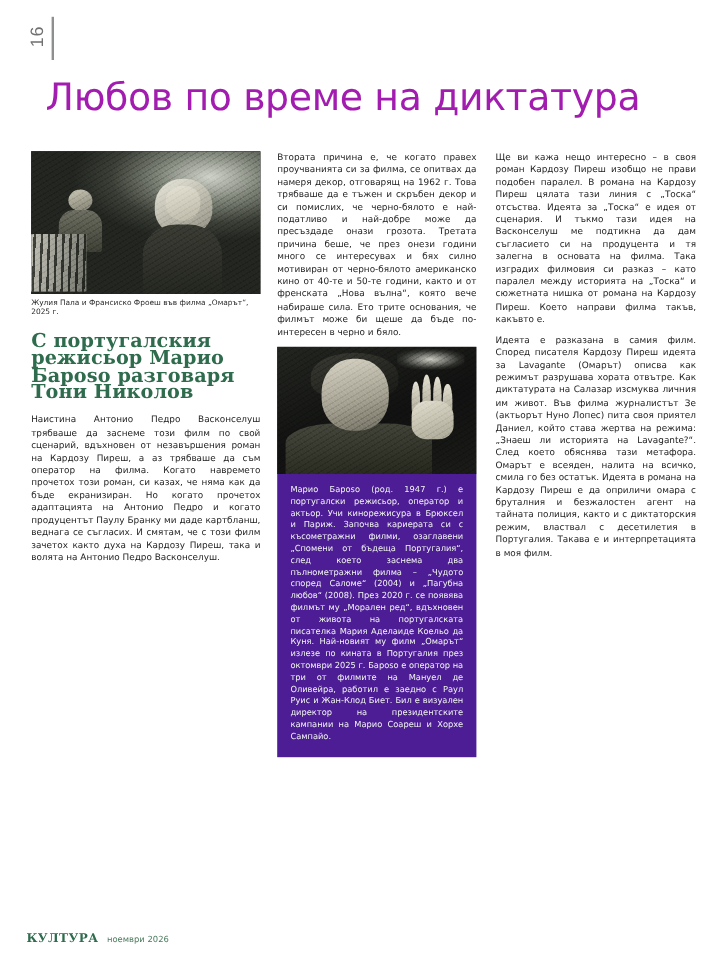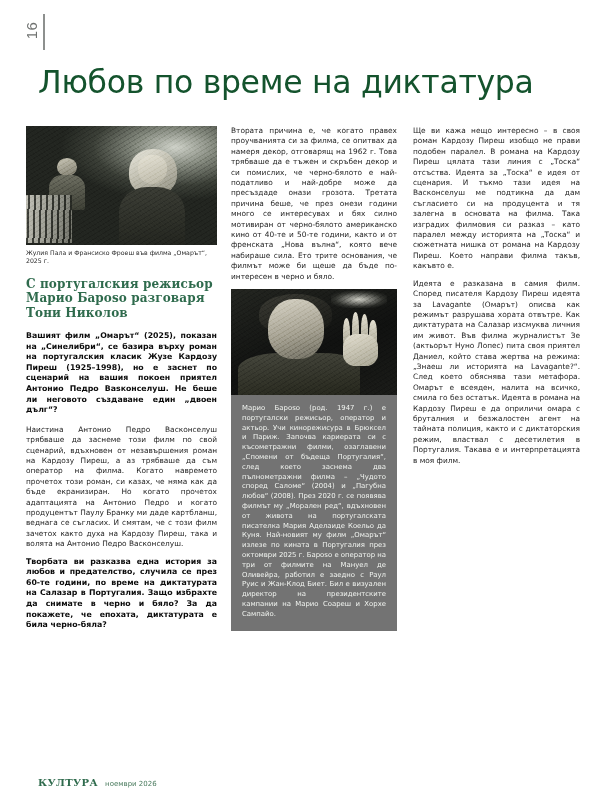--- a/index.html
+++ b/index.html
@@ -45,21 +45,21 @@
 
   
   .headline {
     position: absolute;
     left: 38px;
     top: 64px;
     width: 560px;
     font-family: "DejaVu Sans", sans-serif;
     font-size: 31.5px;
     font-weight: 400;
-    color: #14532d;
+    color: #a21caf;
     letter-spacing: -0.3px;
     white-space: nowrap;
   }
 
   
   .col {
     position: absolute;
     top: 126px;
     font-family: "DejaVu Sans", sans-serif;
   }
@@ -218,48 +218,48 @@
   .caption {
     font-size: 6.2px;
     line-height: 8.4px;
     color: #2a2a2a;
     margin: 4px 0 11px 0;
   }
 
   
   .subhead {
     font-family: "DejaVu Serif", serif;
-    font-size: 12px;
+    font-size: 16px;
     line-height: 14.4px;
     font-weight: bold;
     color: #2f6b4d;
     margin-bottom: 11px;
     letter-spacing: 0.1px;
   }
 
   
   .biobox {
     width: 166px;
-    background: #737373;
+    background: #4c1d95;
     color: #ffffff;
     box-sizing: border-box;
     padding: 9px 11px 11px 11px;
   }
   .biobox p {
     margin: 0;
     font-size: 6.9px;
     line-height: 9.8px;
     text-align: justify;
     color: #f2f5f1;
   }
 
   
   .footer {
     position: absolute;
-    left: 38px;
+    left: 22px;
     bottom: 12px;
     display: flex;
     align-items: baseline;
     gap: 7px;
   }
   .footer-brand {
     font-family: "DejaVu Serif", serif;
     font-weight: bold;
     font-size: 10px;
     letter-spacing: 0.4px;
@@ -304,23 +304,21 @@
       <div class="ph-face"></div>
       <div class="ph-body"></div>
     </div>
     <div class="ph-grain"></div>
   </div>
 
   <div class="caption">Жулия Пала и Франсиско Фроеш във филма „Омарът“, 2025 г.</div>
 
   <div class="subhead">С португалския режисьор Марио Бароso разговаря Тони Николов</div>
 
-  <p class="q first">Вашият филм „Омарът“ (2025), показан на „Синелибри“, се базира върху роман на португалския класик Жузе Кардозу Пиреш (1925–1998), но е заснет по сценарий на вашия покоен приятел Антонио Педро Вasконселуш. Не беше ли неговото създаване един „двоен дълг“?</p>
   <p>Наистина Антонио Педро Васконселуш трябваше да заснеме този филм по свой сценарий, вдъхновен от незавършения роман на Кардозу Пиреш, а аз трябваше да съм оператор на филма. Когато навремето прочетох този роман, си казах, че няма как да бъде екранизиран. Но когато прочетох адаптацията на Антонио Педро и когато продуцентът Паулу Бранку ми даде картбланш, веднага се съгласих. И смятам, че с този филм зачетох както духа на Кардозу Пиреш, така и волята на Антонио Педро Васконселуш.</p>
-  <p class="q">Творбата ви разказва една история за любов и предателство, случила се през 60-те години, по време на диктатурата на Салазар в Португалия. Защо избрахте да снимате в черно и бяло? За да покажете, че епохата, диктатурата е била черно-бяла?</p>
 </div>
 
 <div class="col col-mid">
   <p>Втората причина е, че когато правех проучванията си за филма, се опитвах да намеря декор, отговарящ на 1962 г. Това трябваше да е тъжен и скръбен декор и си помислих, че черно-бялото е най-податливо и най-добре може да пресъздаде онази грозота. Третата причина беше, че през онези години много се интересувах и бях силно мотивиран от черно-бялото американско кино от 40-те и 50-те години, както и от френската „Нова вълна“, която вече набираше сила. Ето трите основания, че филмът може би щеше да бъде по-интересен в черно и бяло.</p>
 
   <div class="photo portrait">
     <div class="pr-bg"></div>
     <div class="pr-light"></div>
     <div class="pr-shoulders"></div>
     <div class="pr-hair"></div>

